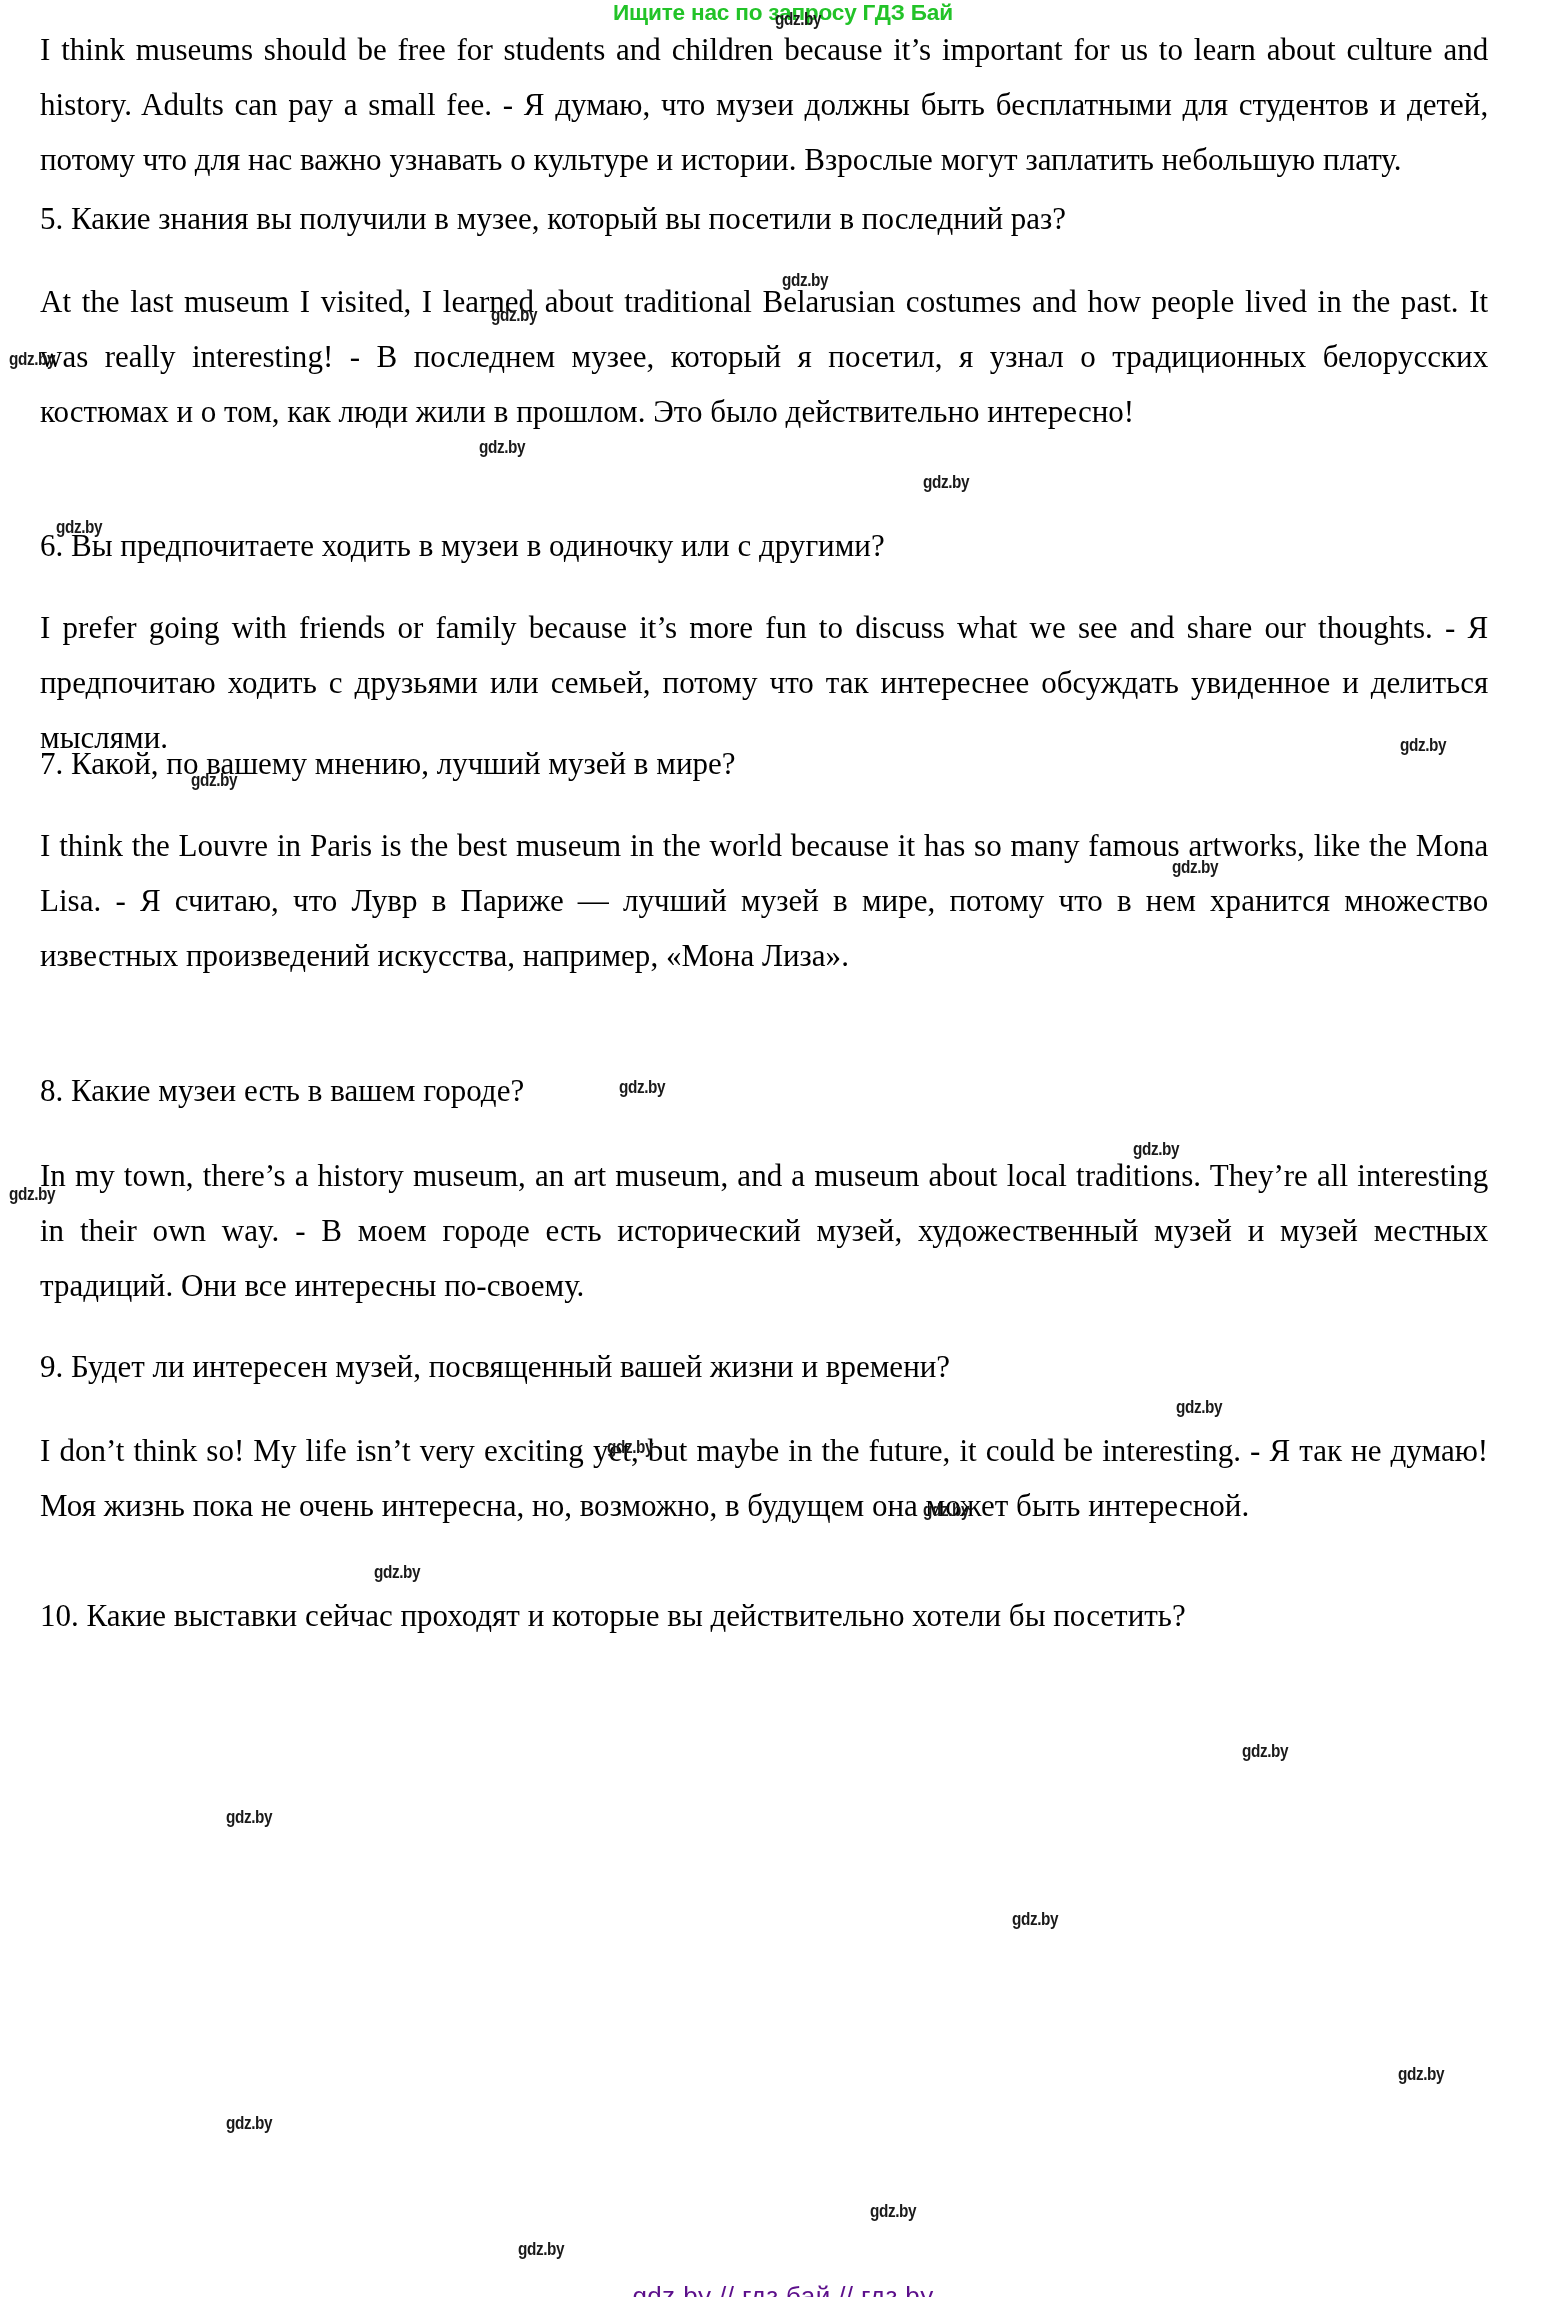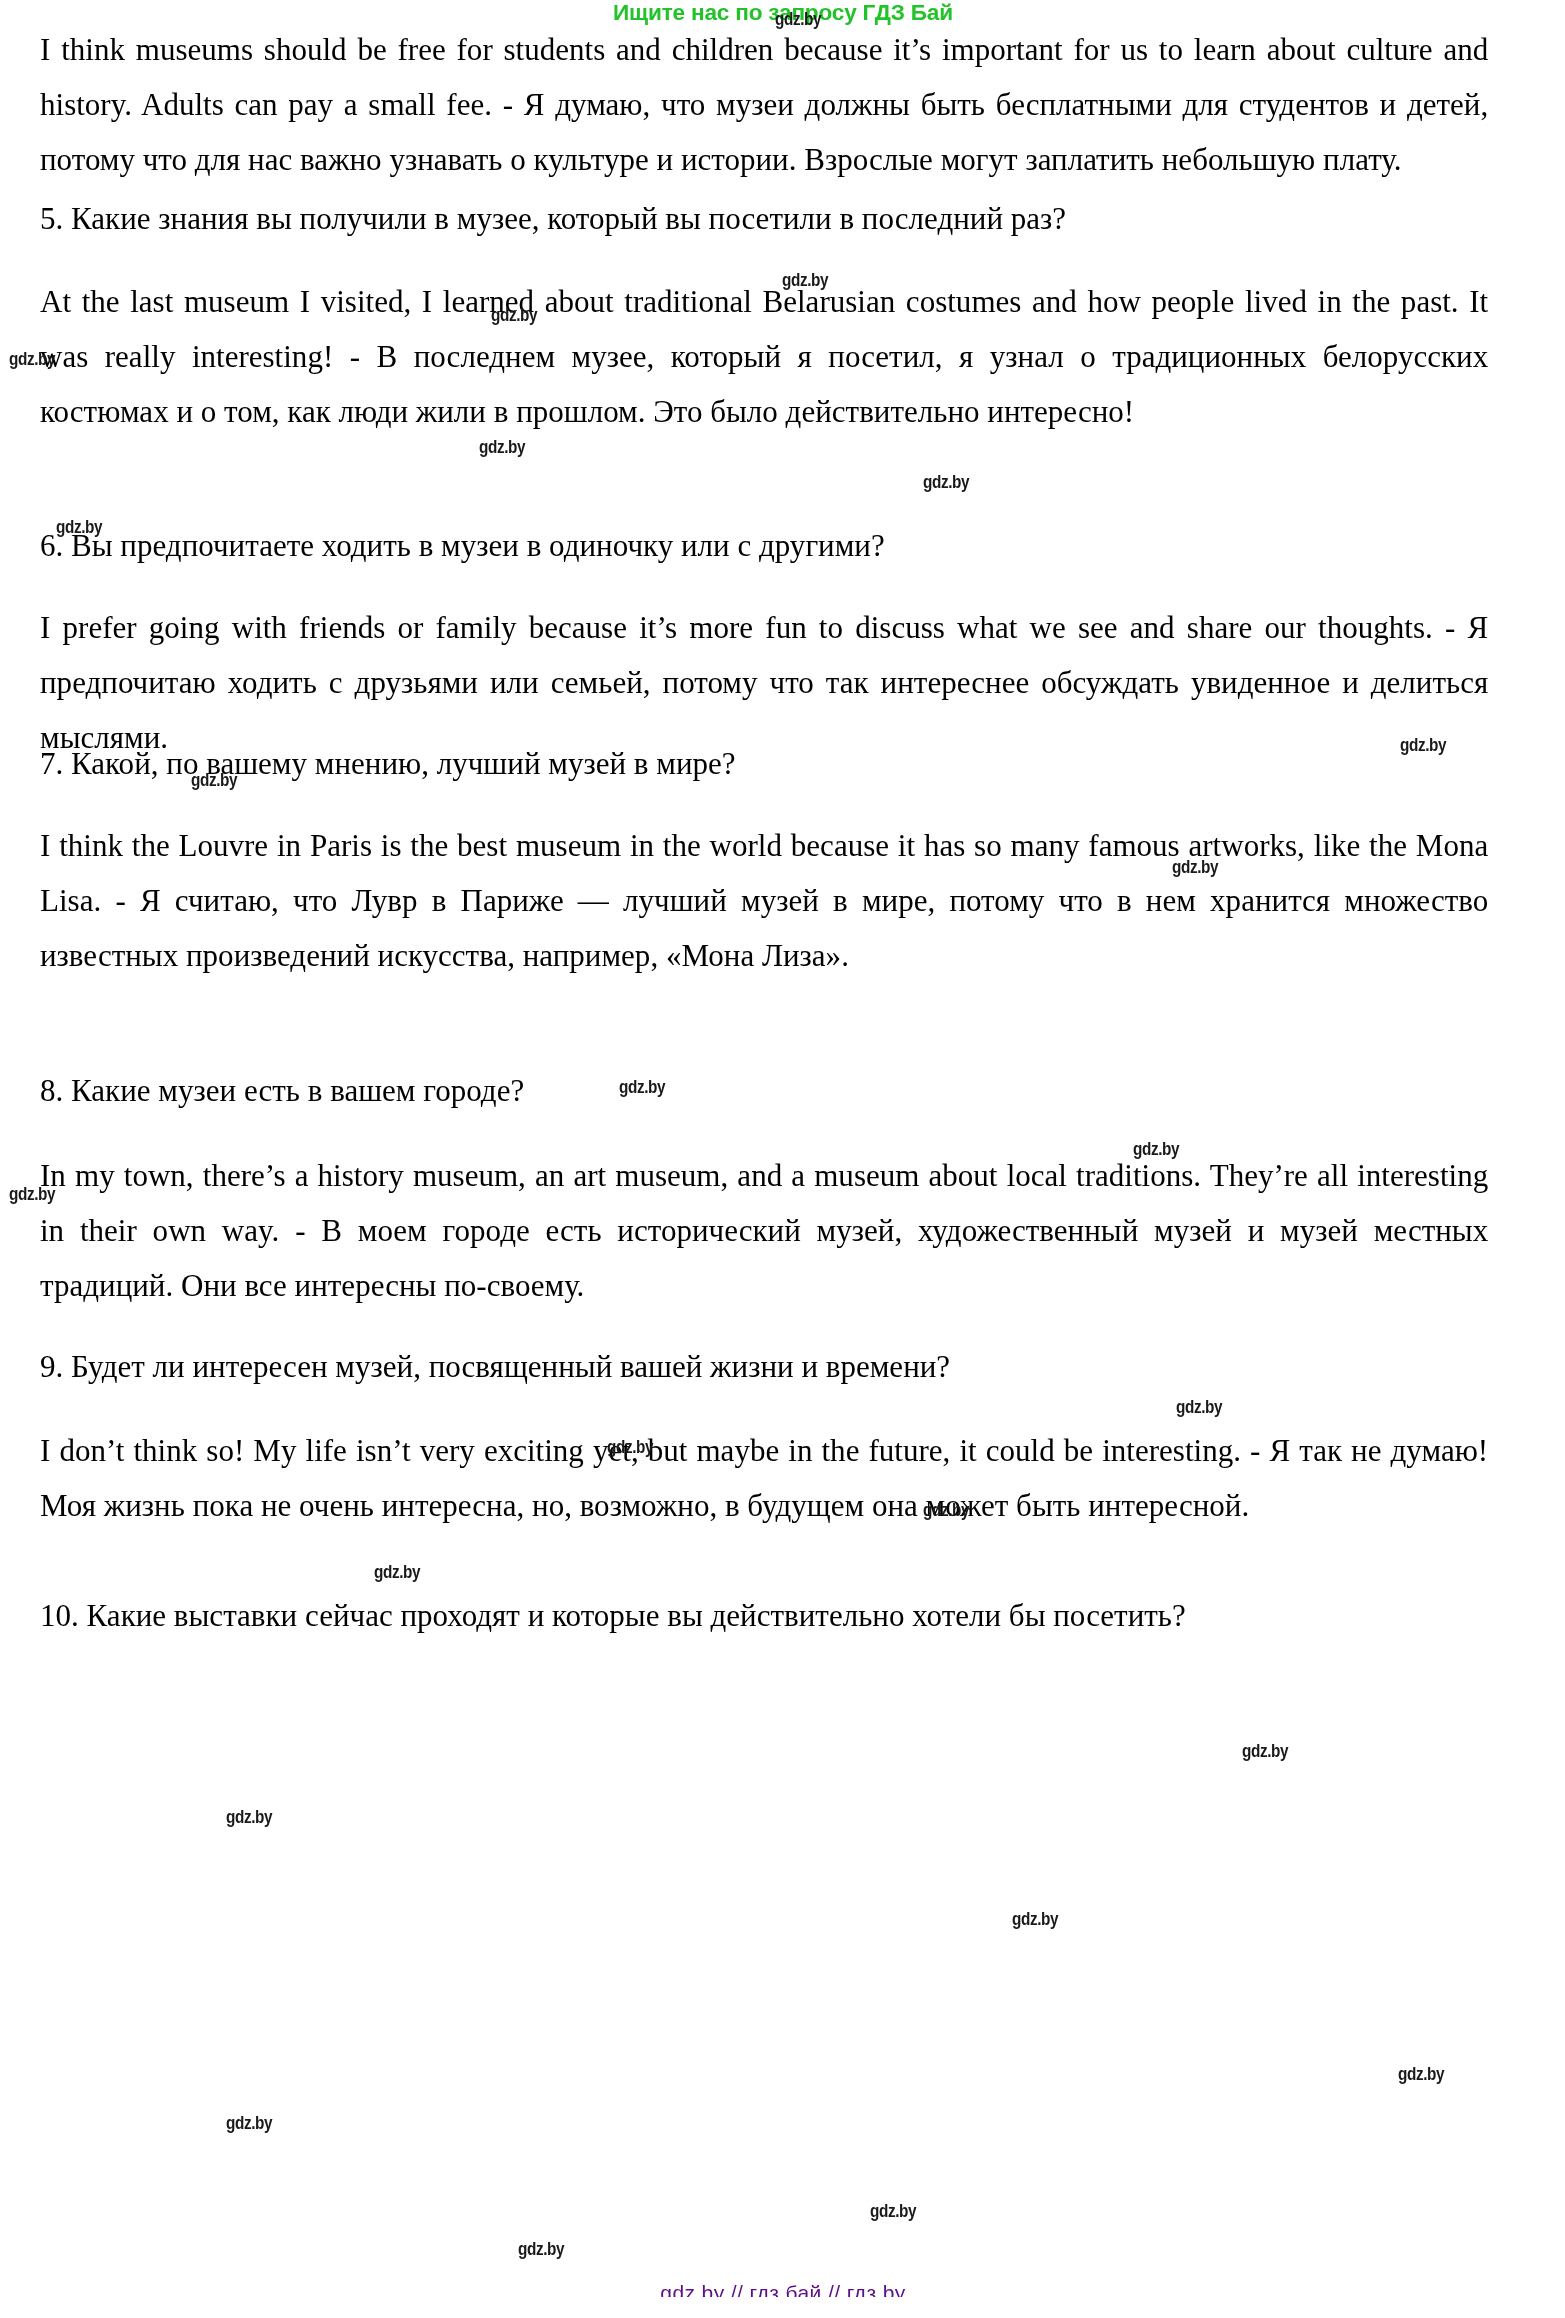--- a/index.html
+++ b/index.html
@@ -70,21 +70,21 @@
     white-space: nowrap;
   }
 
   
   .footer {
     position: absolute;
     left: 0;
     width: 1566px;
     text-align: center;
     font-family: "Liberation Sans", "DejaVu Sans", sans-serif;
-    font-size: 21px;
+    font-size: 26px;
     color: #5c0f8b;
     letter-spacing: 0.4px;
     white-space: nowrap;
   }
 </style>
 </head>
 <body>
 
 <div id="page">
 

